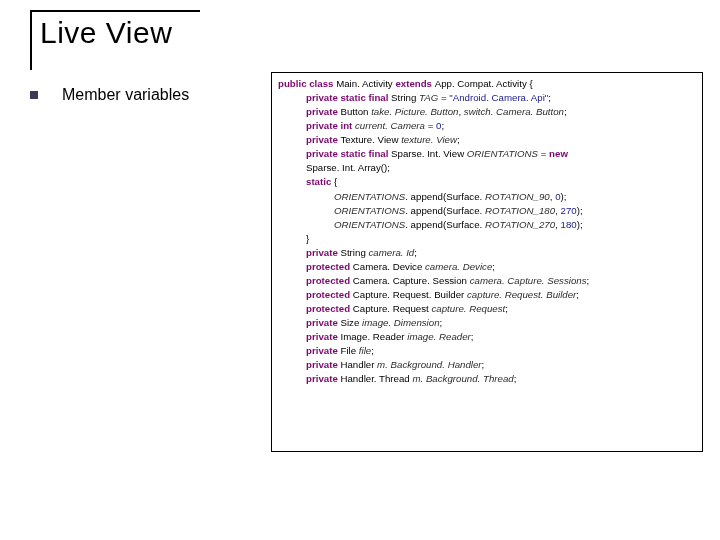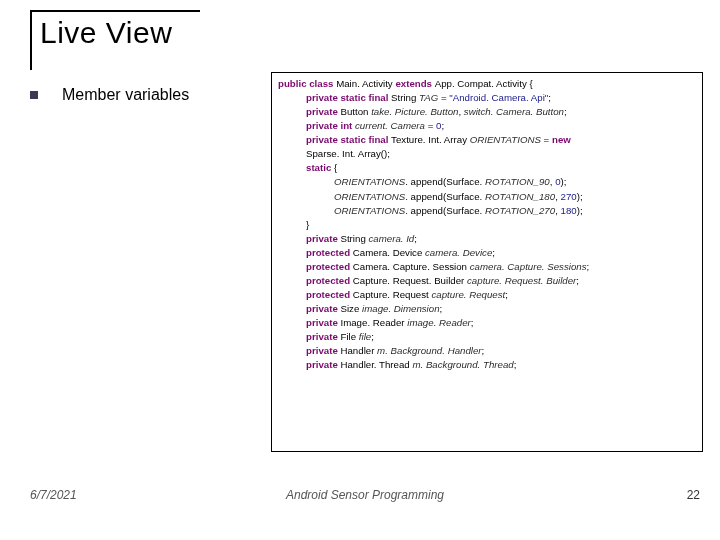--- a/index.html
+++ b/index.html
@@ -120,38 +120,34 @@
   <div class="bullet-row">
     <div class="bullet-sq"></div>
     <div class="bullet-text">Member variables</div>
   </div>
 
   <div class="code-box">
     <span><span class="kw">public class </span><span>Main. Activity </span><span class="kw">extends </span><span>App. Compat. Activity {</span></span>
     <span class="in1"><span class="kw">private static final </span><span>String </span><span class="ident2">TAG </span><span>= </span><span class="str">"Android. Camera. Api"</span><span>;</span></span>
     <span class="in1"><span class="kw">private </span><span>Button </span><span class="ident2">take. Picture. Button</span><span>, </span><span class="ident2">switch. Camera. Button</span><span>;</span></span>
     <span class="in1"><span class="kw">private int </span><span class="ident2">current. Camera </span><span>= </span><span class="num">0</span><span>;</span></span>
-    <span class="in1"><span class="kw">private static final </span><span>Texture. Int. Array </span><span class="ident2">ORIENTATIONS </span><span>= </span><span class="kw">new</span></span>
+    <span class="in1"><span class="kw">private </span><span>Texture. View </span><span class="ident2">texture. View</span><span>;</span></span>
+    <span class="in1"><span class="kw">private static final </span><span>Sparse. Int. View </span><span class="ident2">ORIENTATIONS </span><span>= </span><span class="kw">new</span></span>
     <span class="in1"><span>Sparse. Int. Array();</span></span>
     <span class="in1"><span class="kw">static </span><span>{</span></span>
     <span class="in2"><span class="ident2">ORIENTATIONS</span><span>. append(Surface. </span><span class="ident2">ROTATION_90</span><span>, </span><span class="num">0</span><span>);</span></span>
     <span class="in2"><span class="ident2">ORIENTATIONS</span><span>. append(Surface. </span><span class="ident2">ROTATION_180</span><span>, </span><span class="num">270</span><span>);</span></span>
     <span class="in2"><span class="ident2">ORIENTATIONS</span><span>. append(Surface. </span><span class="ident2">ROTATION_270</span><span>, </span><span class="num">180</span><span>);</span></span>
     <span class="in1"><span>}</span></span>
     <span class="in1"><span class="kw">private </span><span>String </span><span class="ident2">camera. Id</span><span>;</span></span>
     <span class="in1"><span class="kw">protected </span><span>Camera. Device </span><span class="ident2">camera. Device</span><span>;</span></span>
     <span class="in1"><span class="kw">protected </span><span>Camera. Capture. Session </span><span class="ident2">camera. Capture. Sessions</span><span>;</span></span>
     <span class="in1"><span class="kw">protected </span><span>Capture. Request. Builder </span><span class="ident2">capture. Request. Builder</span><span>;</span></span>
     <span class="in1"><span class="kw">protected </span><span>Capture. Request </span><span class="ident2">capture. Request</span><span>;</span></span>
     <span class="in1"><span class="kw">private </span><span>Size </span><span class="ident2">image. Dimension</span><span>;</span></span>
     <span class="in1"><span class="kw">private </span><span>Image. Reader </span><span class="ident2">image. Reader</span><span>;</span></span>
     <span class="in1"><span class="kw">private </span><span>File </span><span class="ident2">file</span><span>;</span></span>
     <span class="in1"><span class="kw">private </span><span>Handler </span><span class="ident2">m. Background. Handler</span><span>;</span></span>
     <span class="in1"><span class="kw">private </span><span>Handler. Thread </span><span class="ident2">m. Background. Thread</span><span>;</span></span>
   </div>
 
-  <div class="footer">
-    <span>6/7/2021</span>
-    <span class="center">Android Sensor Programming</span>
-    <span class="right">22</span>
-  </div>
 
 </div>
 
 </body></html>

